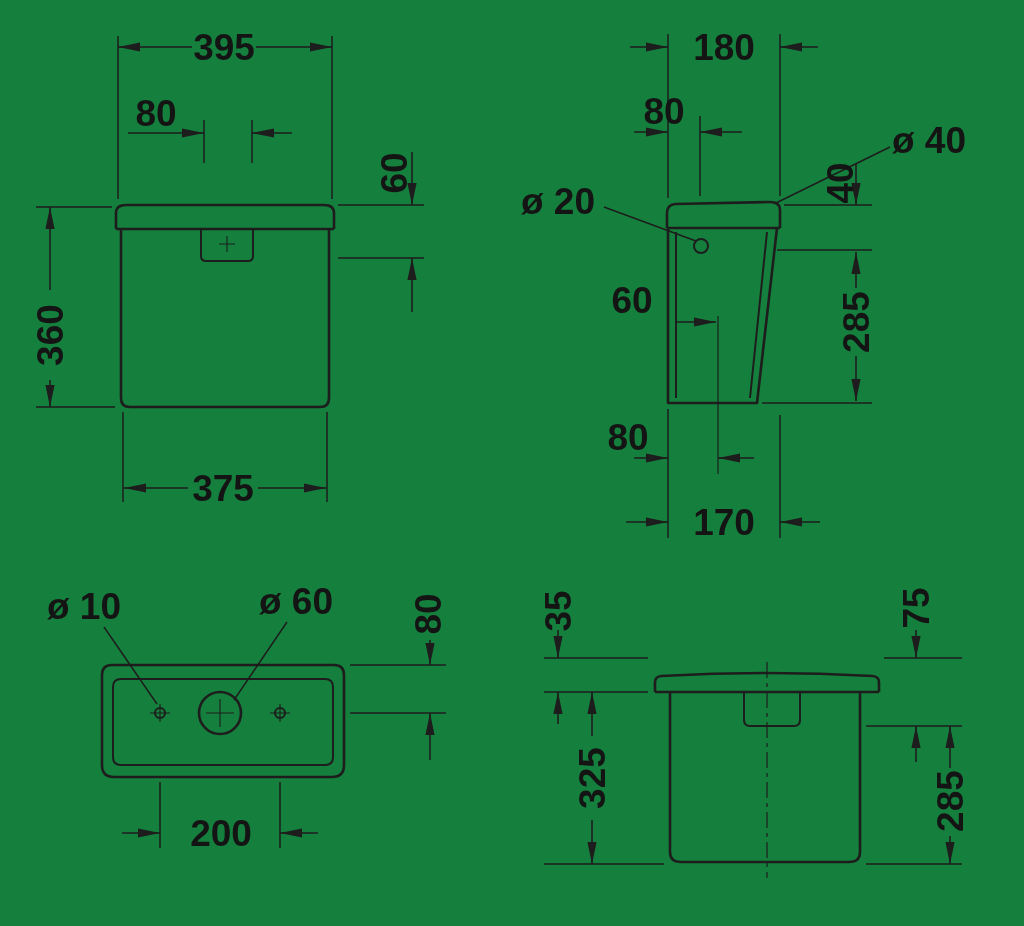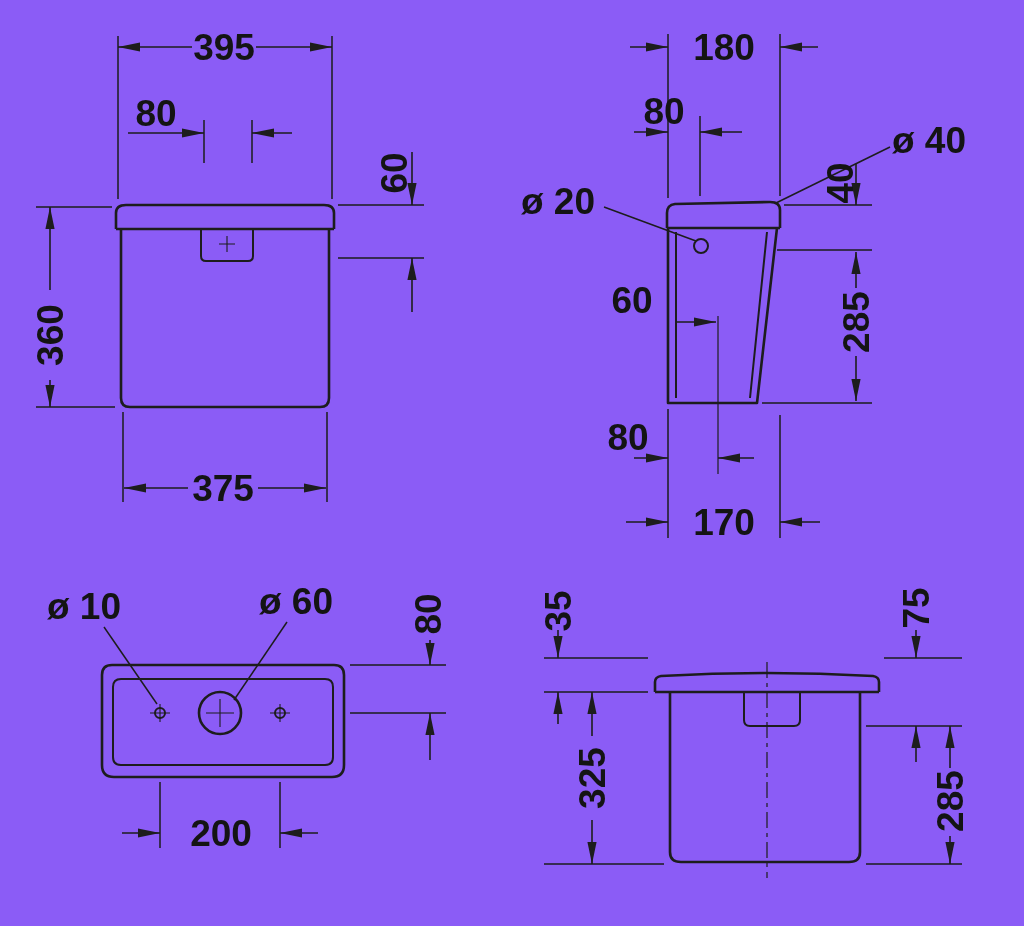--- a/index.html
+++ b/index.html
@@ -1,16 +1,16 @@
 <!DOCTYPE html>
 <html><head>
 <meta charset="utf-8">
 <style>
   html,body{margin:0;padding:0;background:#ffffff;}
-  .page{position:relative;width:1024px;height:926px;background:#8b5cf6;overflow:hidden;}
+  .page{position:relative;width:1024px;height:926px;background:#15803d;overflow:hidden;}
   svg{display:block;}
   .obj{stroke:#1d1d1d;stroke-width:2.6;fill:none;stroke-linejoin:round;}
   .obj2{stroke:#1d1d1d;stroke-width:2;fill:none;}
   .dimline{stroke:#1d1d1d;stroke-width:1.6;fill:none;}
   .ext{stroke:#1d1d1d;stroke-width:1.5;fill:none;}
   .leader{stroke:#1d1d1d;stroke-width:1.5;fill:none;}
   .cl{stroke:#1d1d1d;stroke-width:1.2;fill:none;}
   .dash{stroke-dasharray:16 5 4 5;}
   .hair{stroke:#1d1d1d;stroke-width:1.1;fill:none;}
   text.dim{font-family:"Liberation Sans",sans-serif;font-weight:700;font-size:37px;fill:#141414;text-anchor:middle;}

